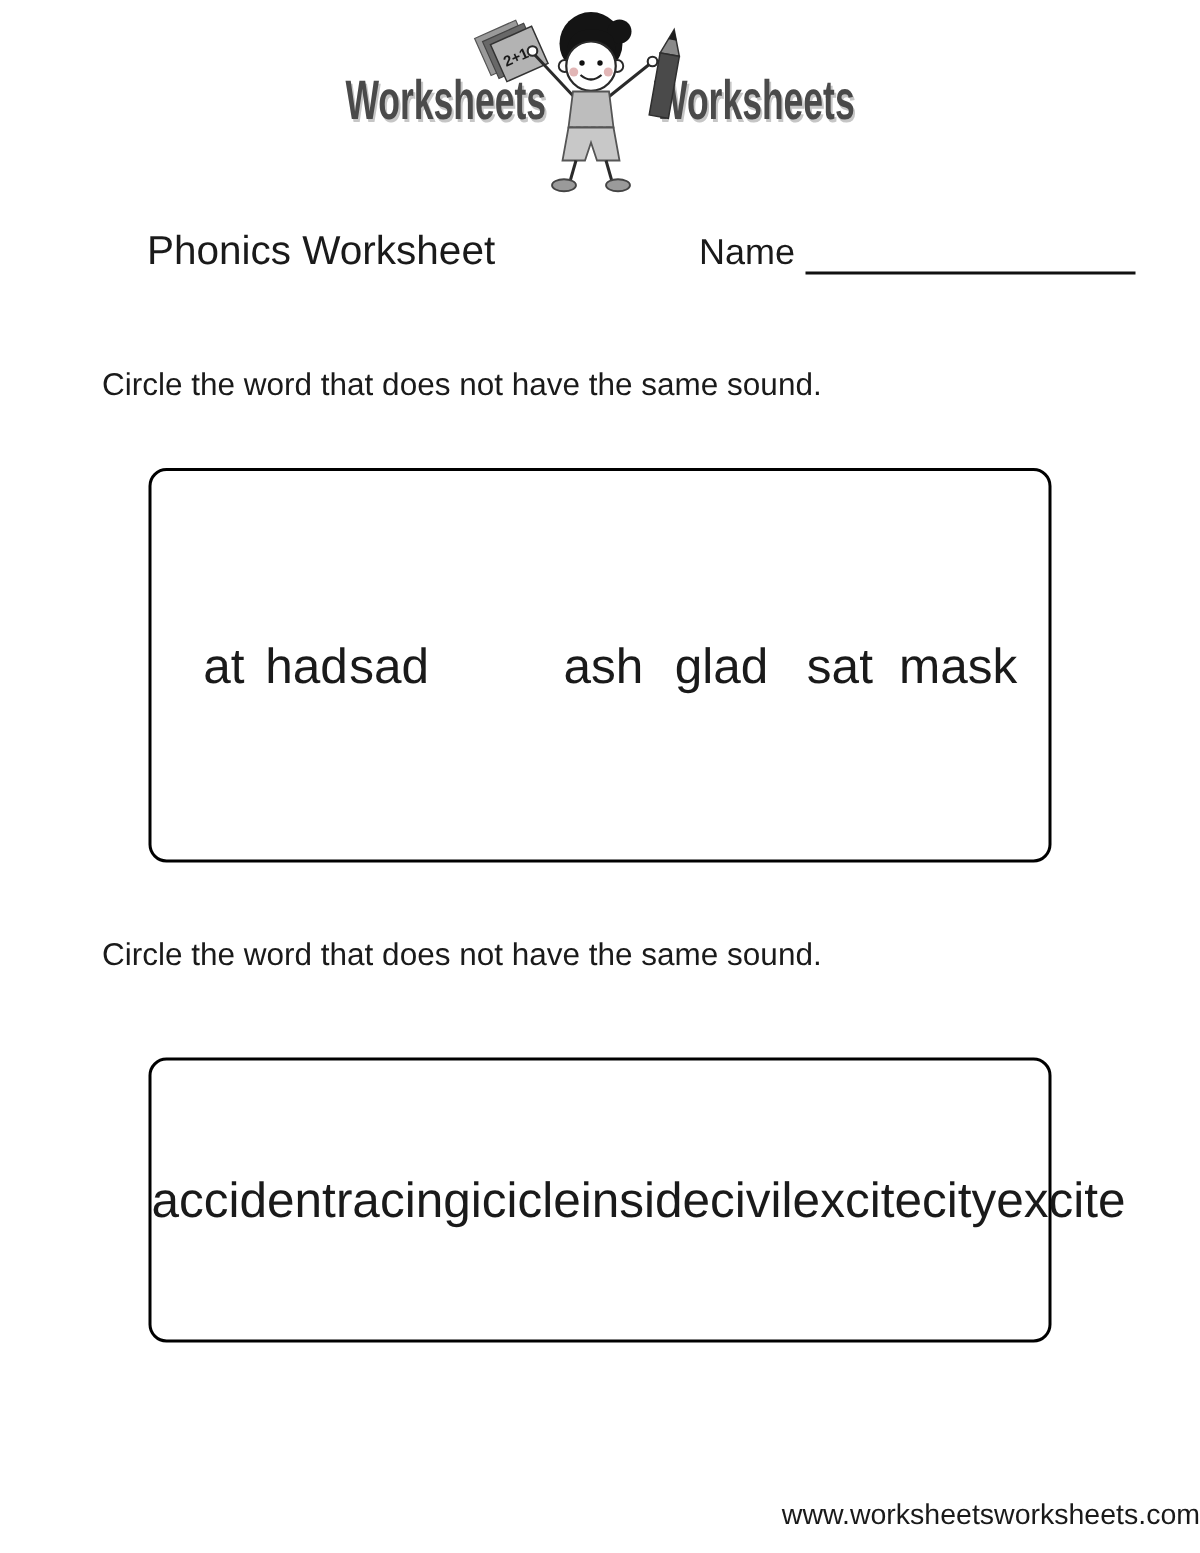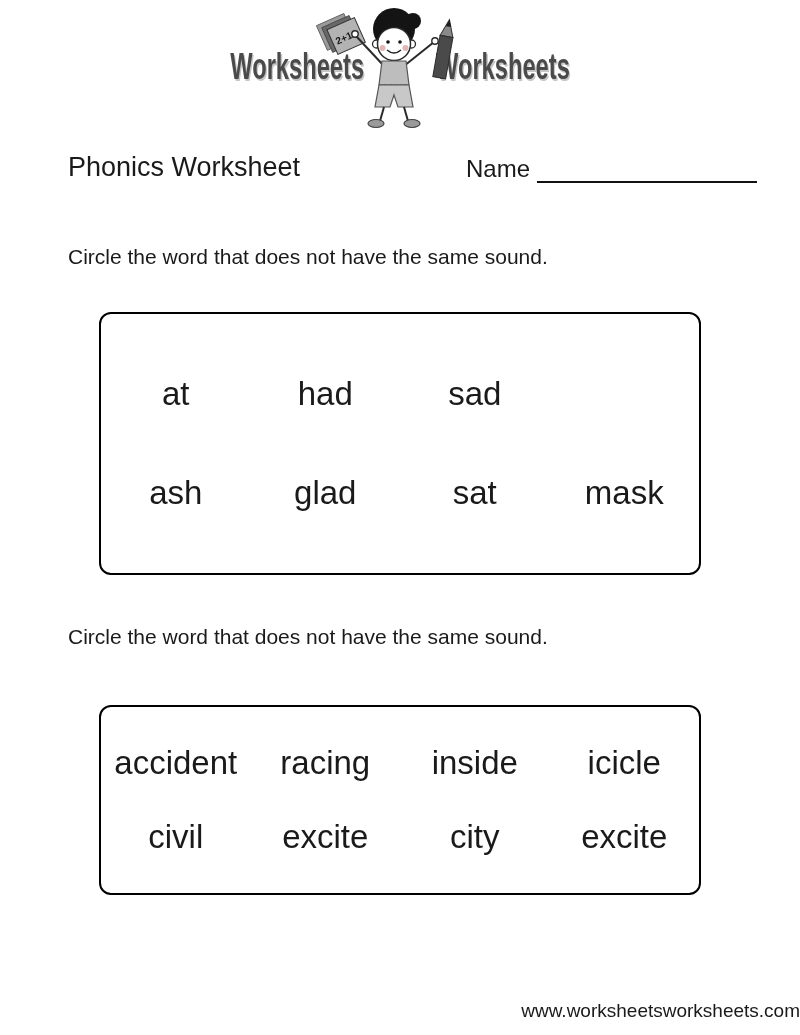--- a/index.html
+++ b/index.html
@@ -33,40 +33,39 @@
   .logo-text.right { transform:scaleX(0.64); transform-origin:left center;  margin-left:-36px; }
   .kid-svg { width:160px; height:125px; flex:0 0 auto; position:relative; z-index:2; }
 
   
   .title-row {
     display:flex;
     justify-content:space-between;
     align-items:flex-end;
     margin:20px 43px 0 68px;
   }
-  .page-title { font-size:27px; font-weight:400; }
+  .page-title { font-size:27px; font-weight:400;margin-left:30px; }
   .name-block { display:flex; align-items:flex-end; gap:7px; font-size:24px; }
   .name-line {
     display:inline-block;
     width:220px; height:26px;
     border-bottom:2px solid #111;
   }
 
   
   .instruction { font-size:21px; margin-left:68px; }
   .instruction-1 { margin-top:62px; }
   .instruction-2 { margin-top:50px; }
 
   .word-box {
     width:602px; height:263px;
     margin:43px auto 0 auto;
     border:2.5px solid #000;
     border-radius:12px;
     display:flex;
-    flex-direction:column;
     justify-content:space-evenly;
     background:#fff;
   }
   .word-box-2 { margin-top:56px; height:190px; }
   .word-row { display:grid; grid-template-columns:repeat(4,1fr); align-items:center; }
   .word { font-size:33px; text-align:center; white-space:nowrap; }
 
   
   .page-footer {
     position:absolute;
@@ -152,22 +151,22 @@
       </div>
     </div>
   </section>
 
   <section>
     <p class="instruction instruction-2">Circle the word that does not have the same sound.</p>
     <div class="word-box word-box-2">
       <div class="word-row">
         <span class="word">accident</span>
         <span class="word">racing</span>
+        <span class="word">icicle</span>
         <span class="word">inside</span>
-        <span class="word">icicle</span>
       </div>
       <div class="word-row">
         <span class="word">civil</span>
         <span class="word">excite</span>
         <span class="word">city</span>
         <span class="word">excite</span>
       </div>
     </div>
   </section>
 

